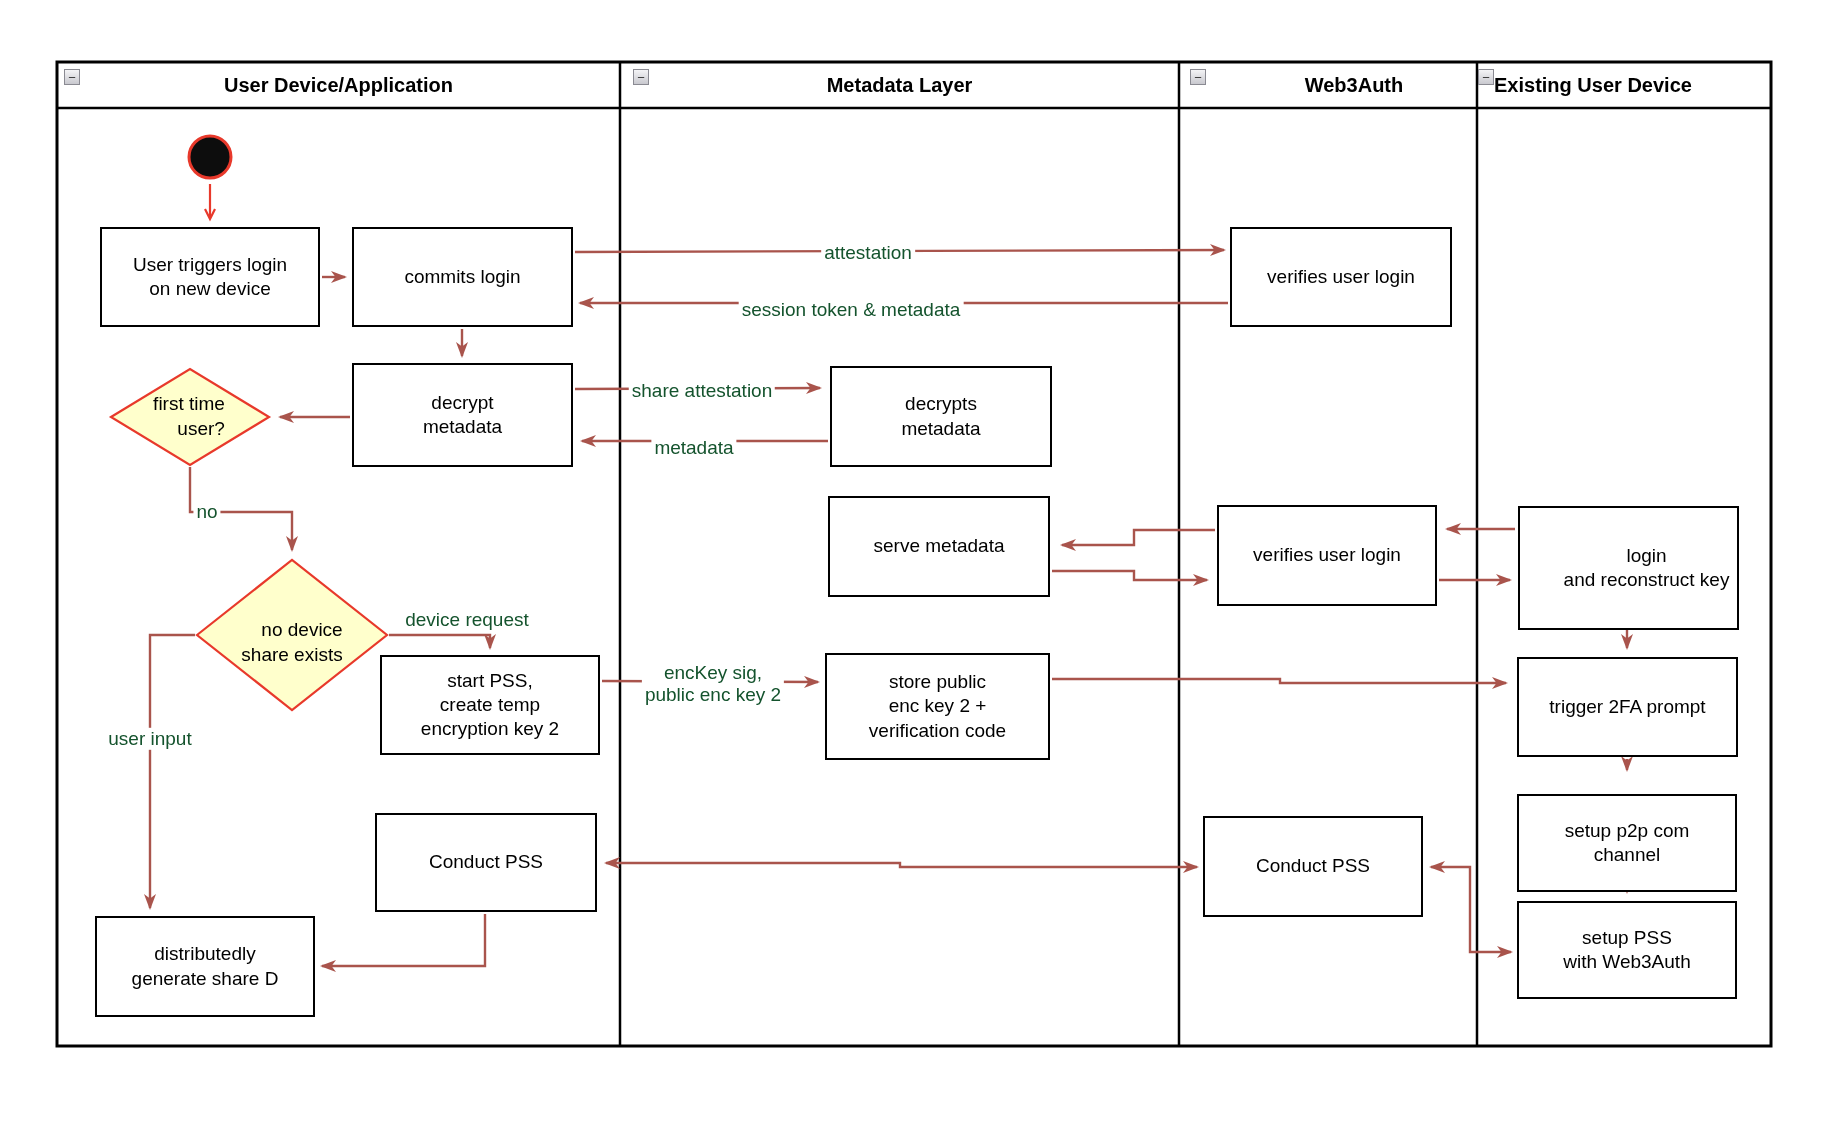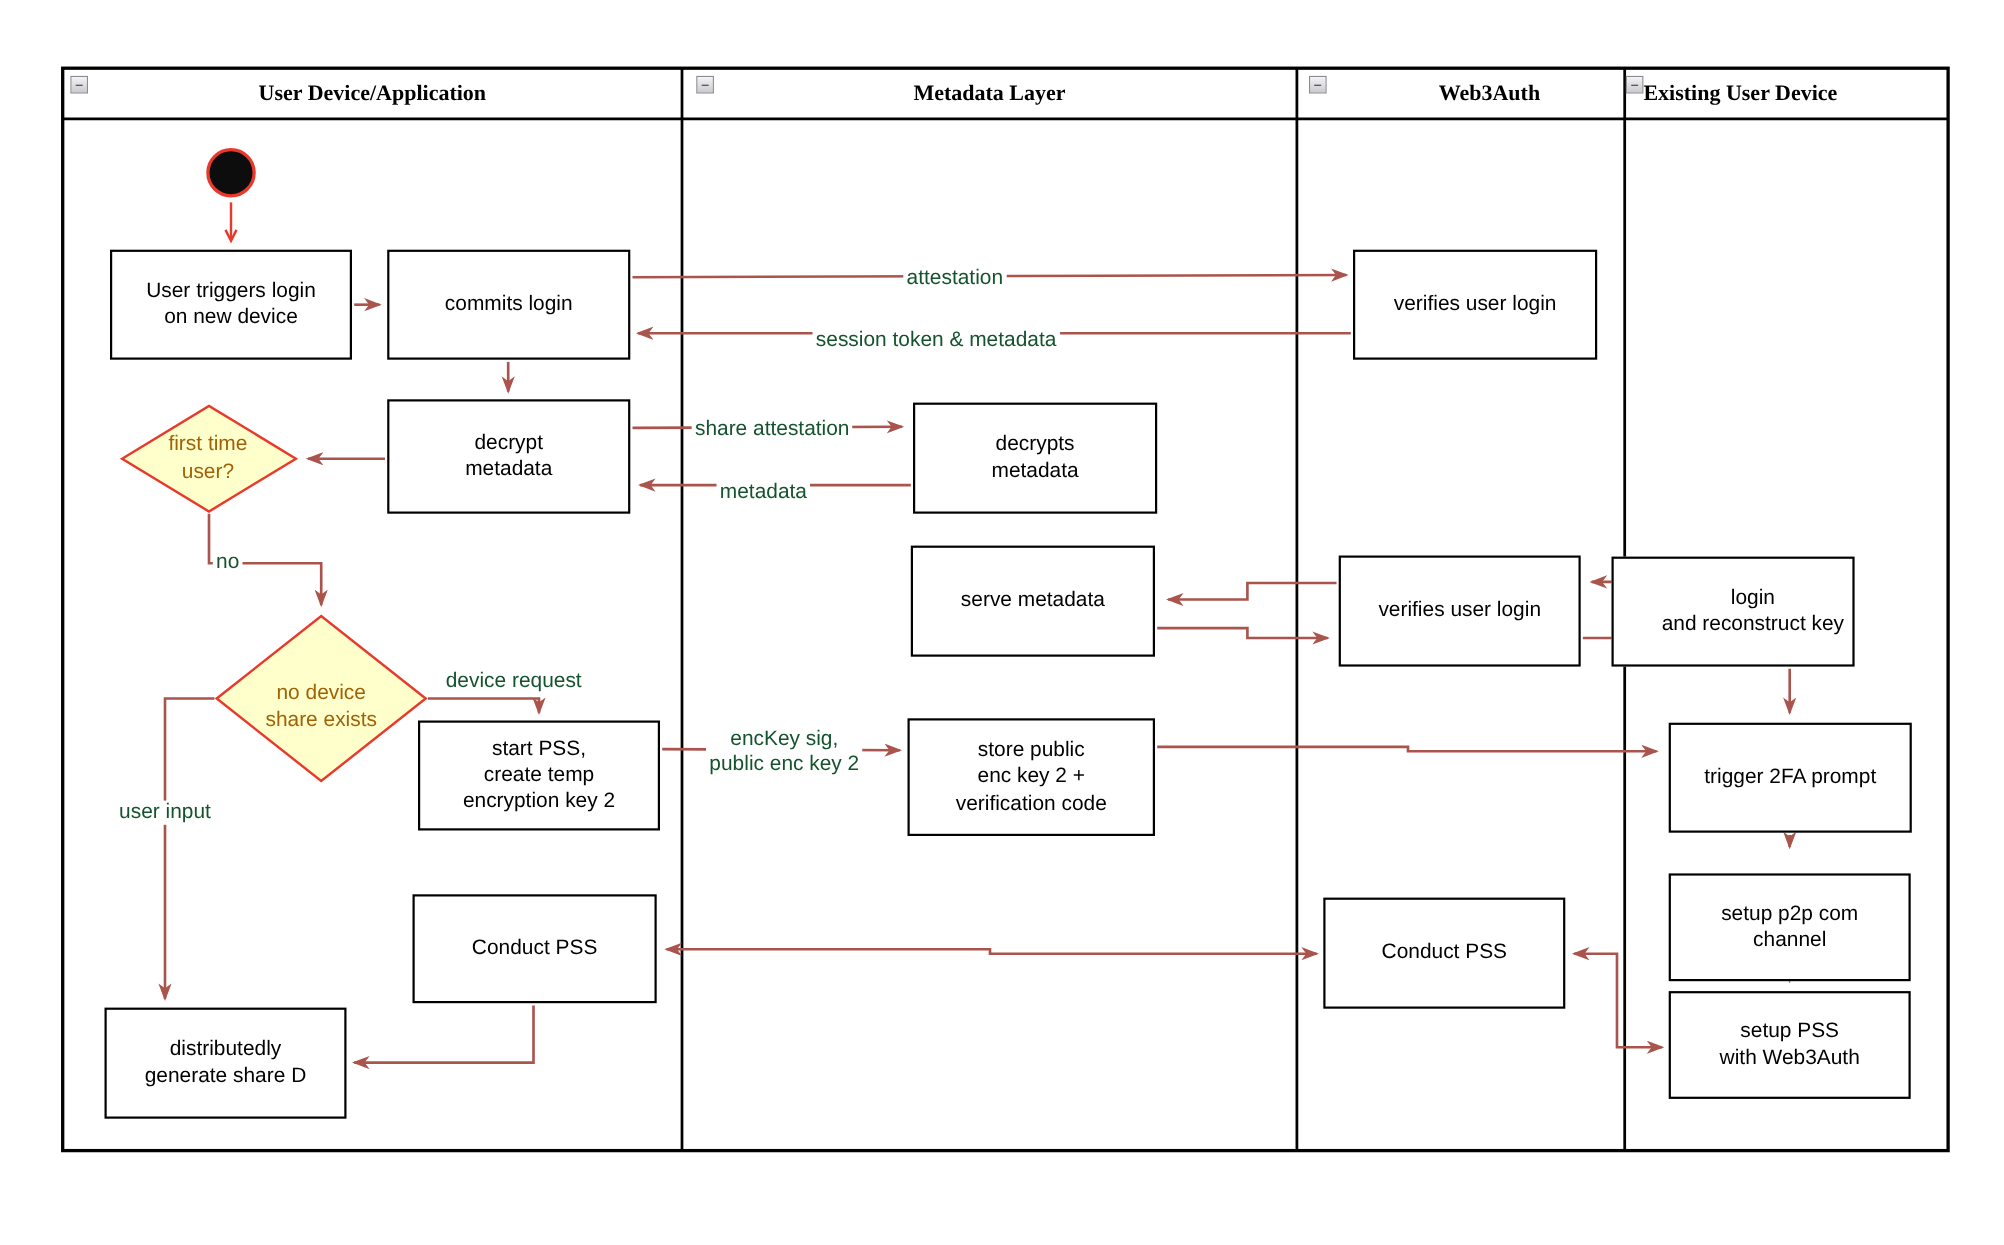--- a/index.html
+++ b/index.html
@@ -2,27 +2,27 @@
 <html><head>
 <meta charset="utf-8">
 <style>
   html,body{margin:0;padding:0;background:#ffffff;}
   #canvas{position:relative;width:1822px;height:1132px;background:#ffffff;
           font-family:"Liberation Sans", sans-serif;overflow:hidden;}
   svg#wires{position:absolute;left:0;top:0;width:1822px;height:1132px;}
   .node{position:absolute;background:#ffffff;border:2.5px solid #000000;
         display:flex;align-items:center;justify-content:center;text-align:center;
         font-size:19px;color:#000;line-height:1.28;white-space:pre-line;box-sizing:border-box;}
-  .dtext{position:absolute;transform:translate(-50%,-50%);text-align:center;
-         font-size:19px;color:#a16207;line-height:1.3;white-space:pre-line;}
+  .dtext{position:absolute;transform:translate(-50%,-50%);text-align:right;
+         font-size:19px;color:#000000;line-height:1.3;white-space:pre-line;}
   .elabel{position:absolute;transform:translate(-50%,-50%);text-align:center;
           font-size:19px;color:#14532d;line-height:1.18;white-space:pre-line;
           background:#ffffff;padding:0 3px;}
   .lane-header{position:absolute;top:62px;height:46px;display:flex;align-items:center;
-               justify-content:center;font-weight:bold;font-size:20px;color:#000;font-family:Liberation Serif, serif;}
+               justify-content:center;font-weight:bold;font-size:20px;color:#000;}
   .collapse-btn{position:absolute;width:16px;height:16px;background:linear-gradient(#f4f4f6,#c9c9cf);
                 border:1px solid #8a8a92;display:flex;align-items:center;justify-content:center;
                 font-size:13px;line-height:1;color:#333;box-sizing:border-box;cursor:pointer;}
 </style>
 </head>
 <body>
 
 <div id="canvas">
 
   <svg id="wires" viewBox="0 0 1822 1132">
@@ -106,21 +106,21 @@
 metadata</div>
   <div class="node" style="left:828px;top:496px;width:222px;height:101px;">serve metadata</div>
   <div class="node" style="left:825px;top:653px;width:225px;height:107px;">store public
 enc key 2 +
 verification code</div>
 
   <div class="node" style="left:1230px;top:227px;width:222px;height:100px;">verifies user login</div>
   <div class="node" style="left:1217px;top:505px;width:220px;height:101px;">verifies user login</div>
   <div class="node" style="left:1203px;top:816px;width:220px;height:101px;">Conduct PSS</div>
 
-  <div class="node" style="left:1465px;top:506px;width:221px;height:100px;padding-left:36px;">login
+  <div class="node" style="left:1518px;top:506px;width:221px;height:124px;padding-left:36px;">login
 and reconstruct key</div>
   <div class="node" style="left:1517px;top:657px;width:221px;height:100px;">trigger 2FA prompt</div>
   <div class="node" style="left:1517px;top:779px;width:220px;height:98px;margin-top:15px;">setup p2p com
 channel</div>
   <div class="node" style="left:1517px;top:901px;width:220px;height:98px;">setup PSS
 with Web3Auth</div>
 
   <div class="elabel" style="left:868px;top:253px;">attestation</div>
   <div class="elabel" style="left:851px;top:310px;">session token &amp; metadata</div>
   <div class="elabel" style="left:702px;top:391px;">share attestation</div>

